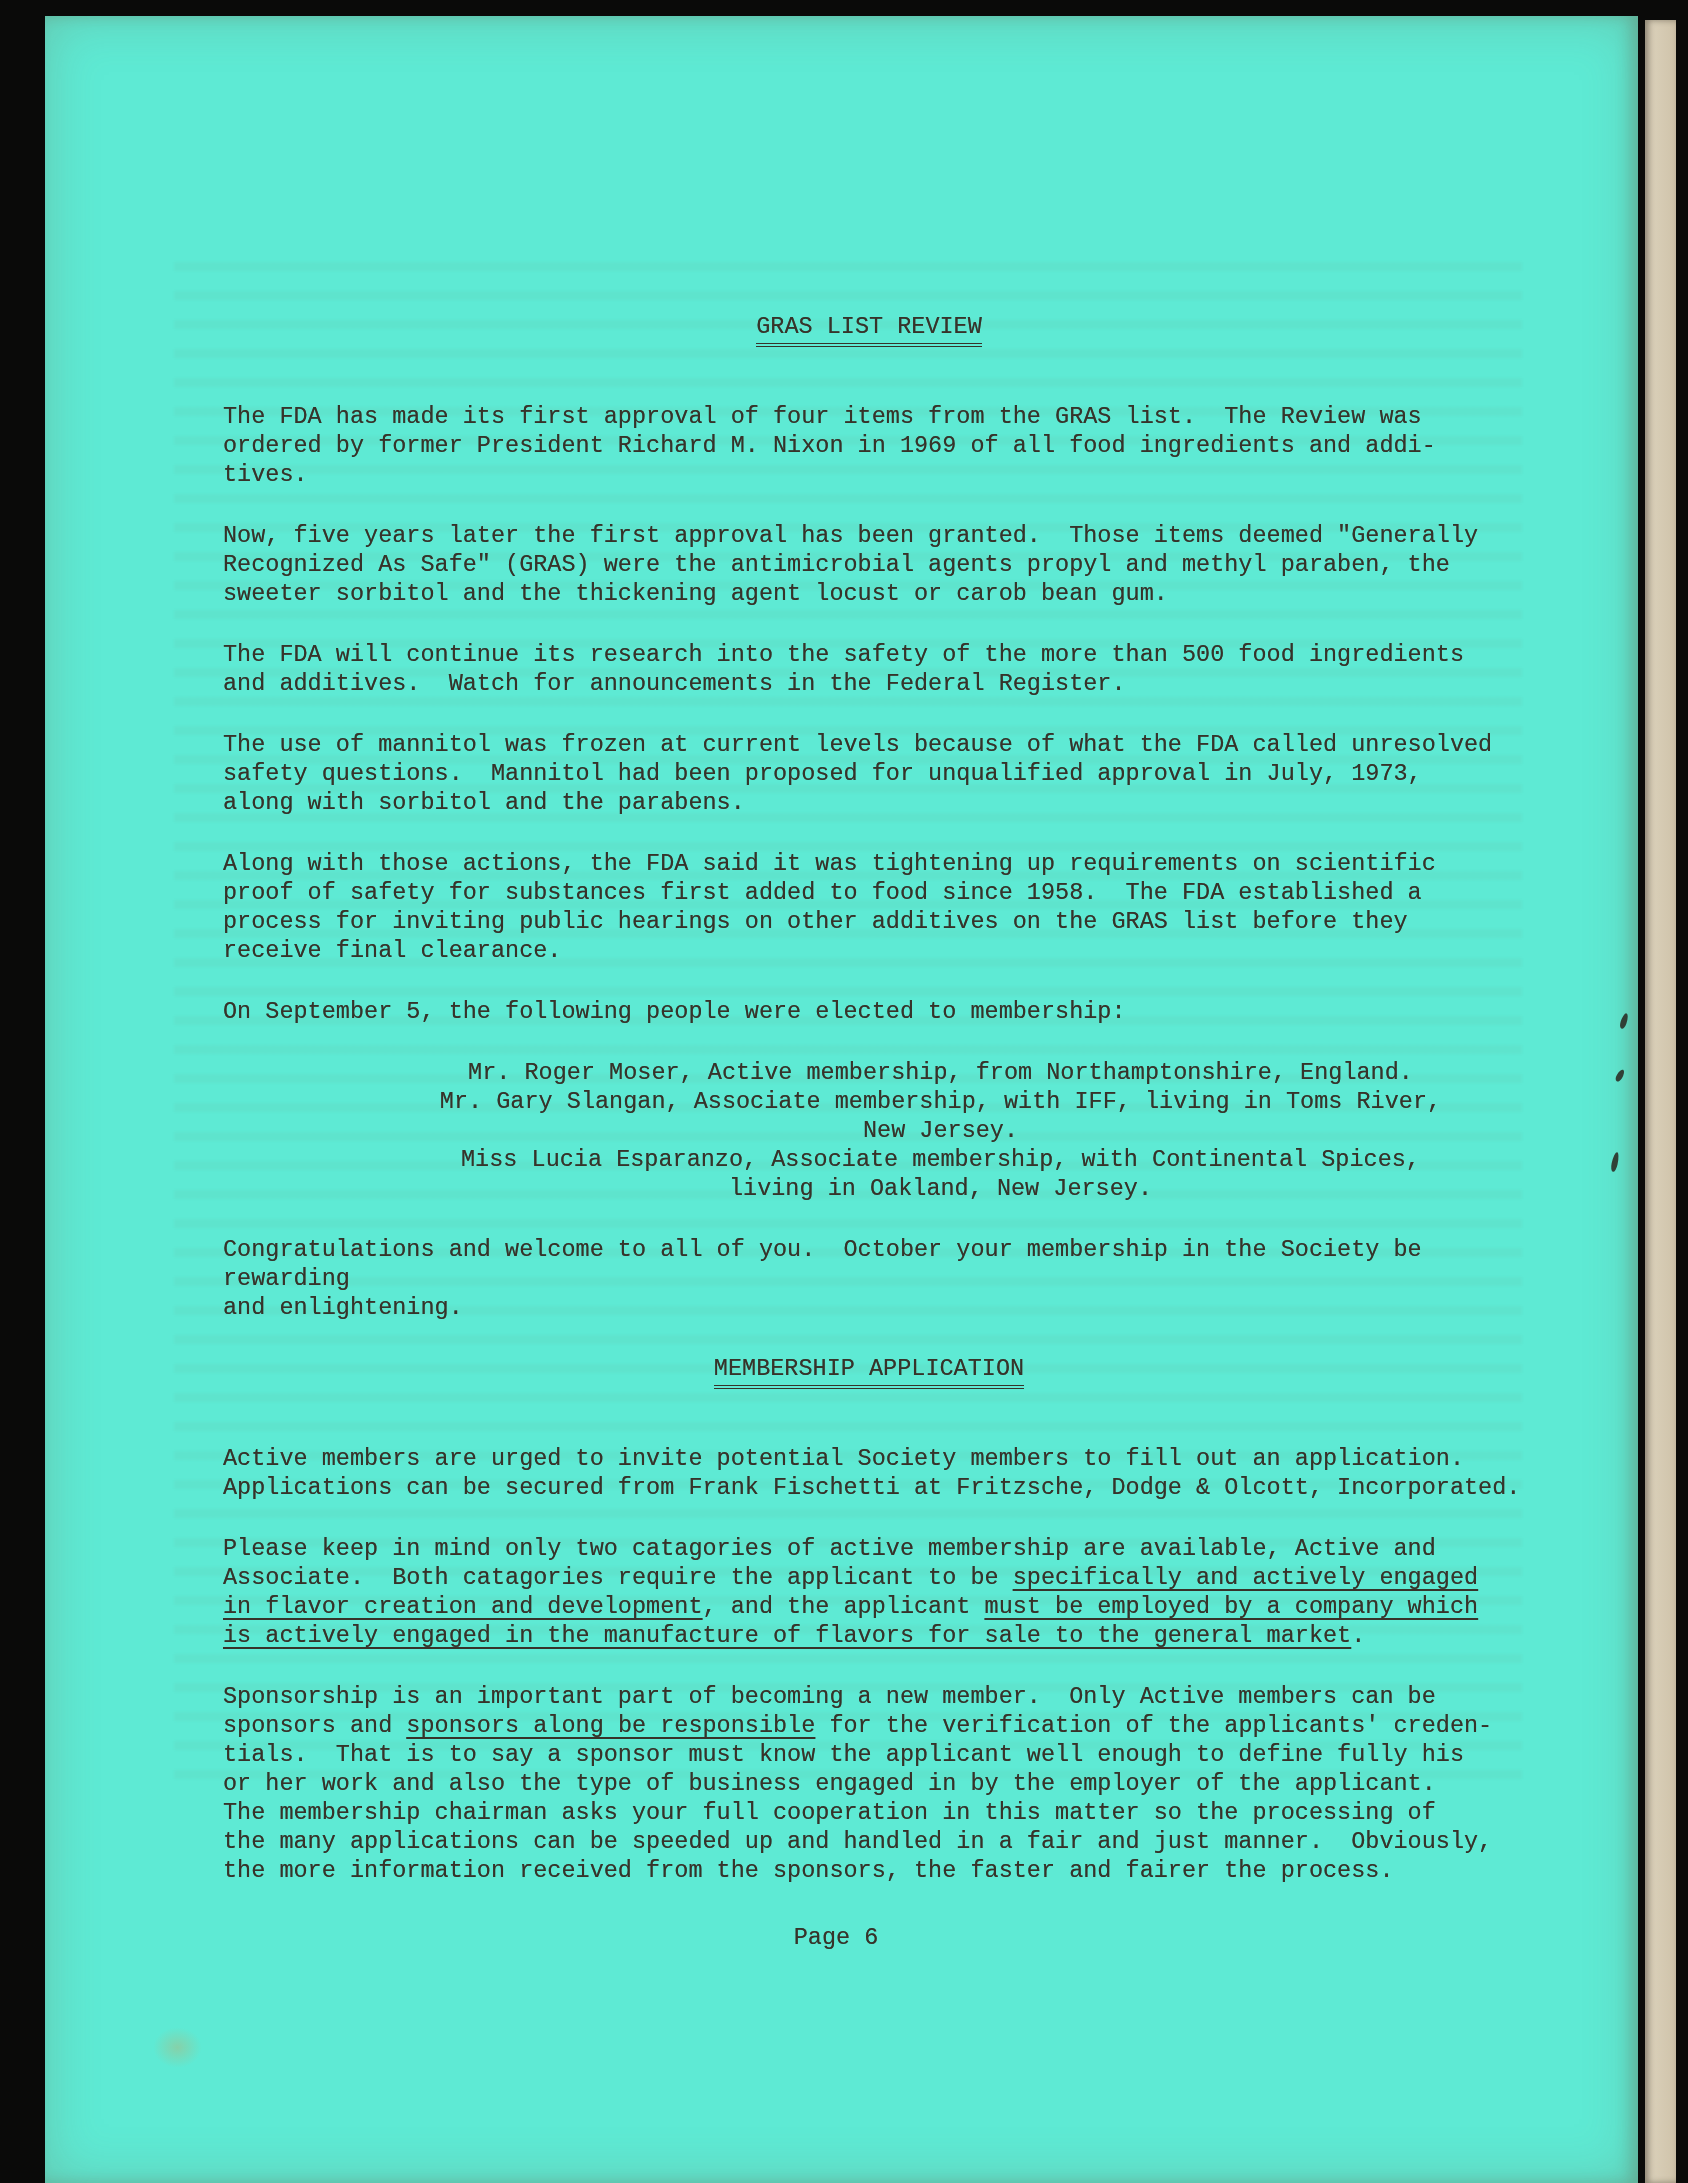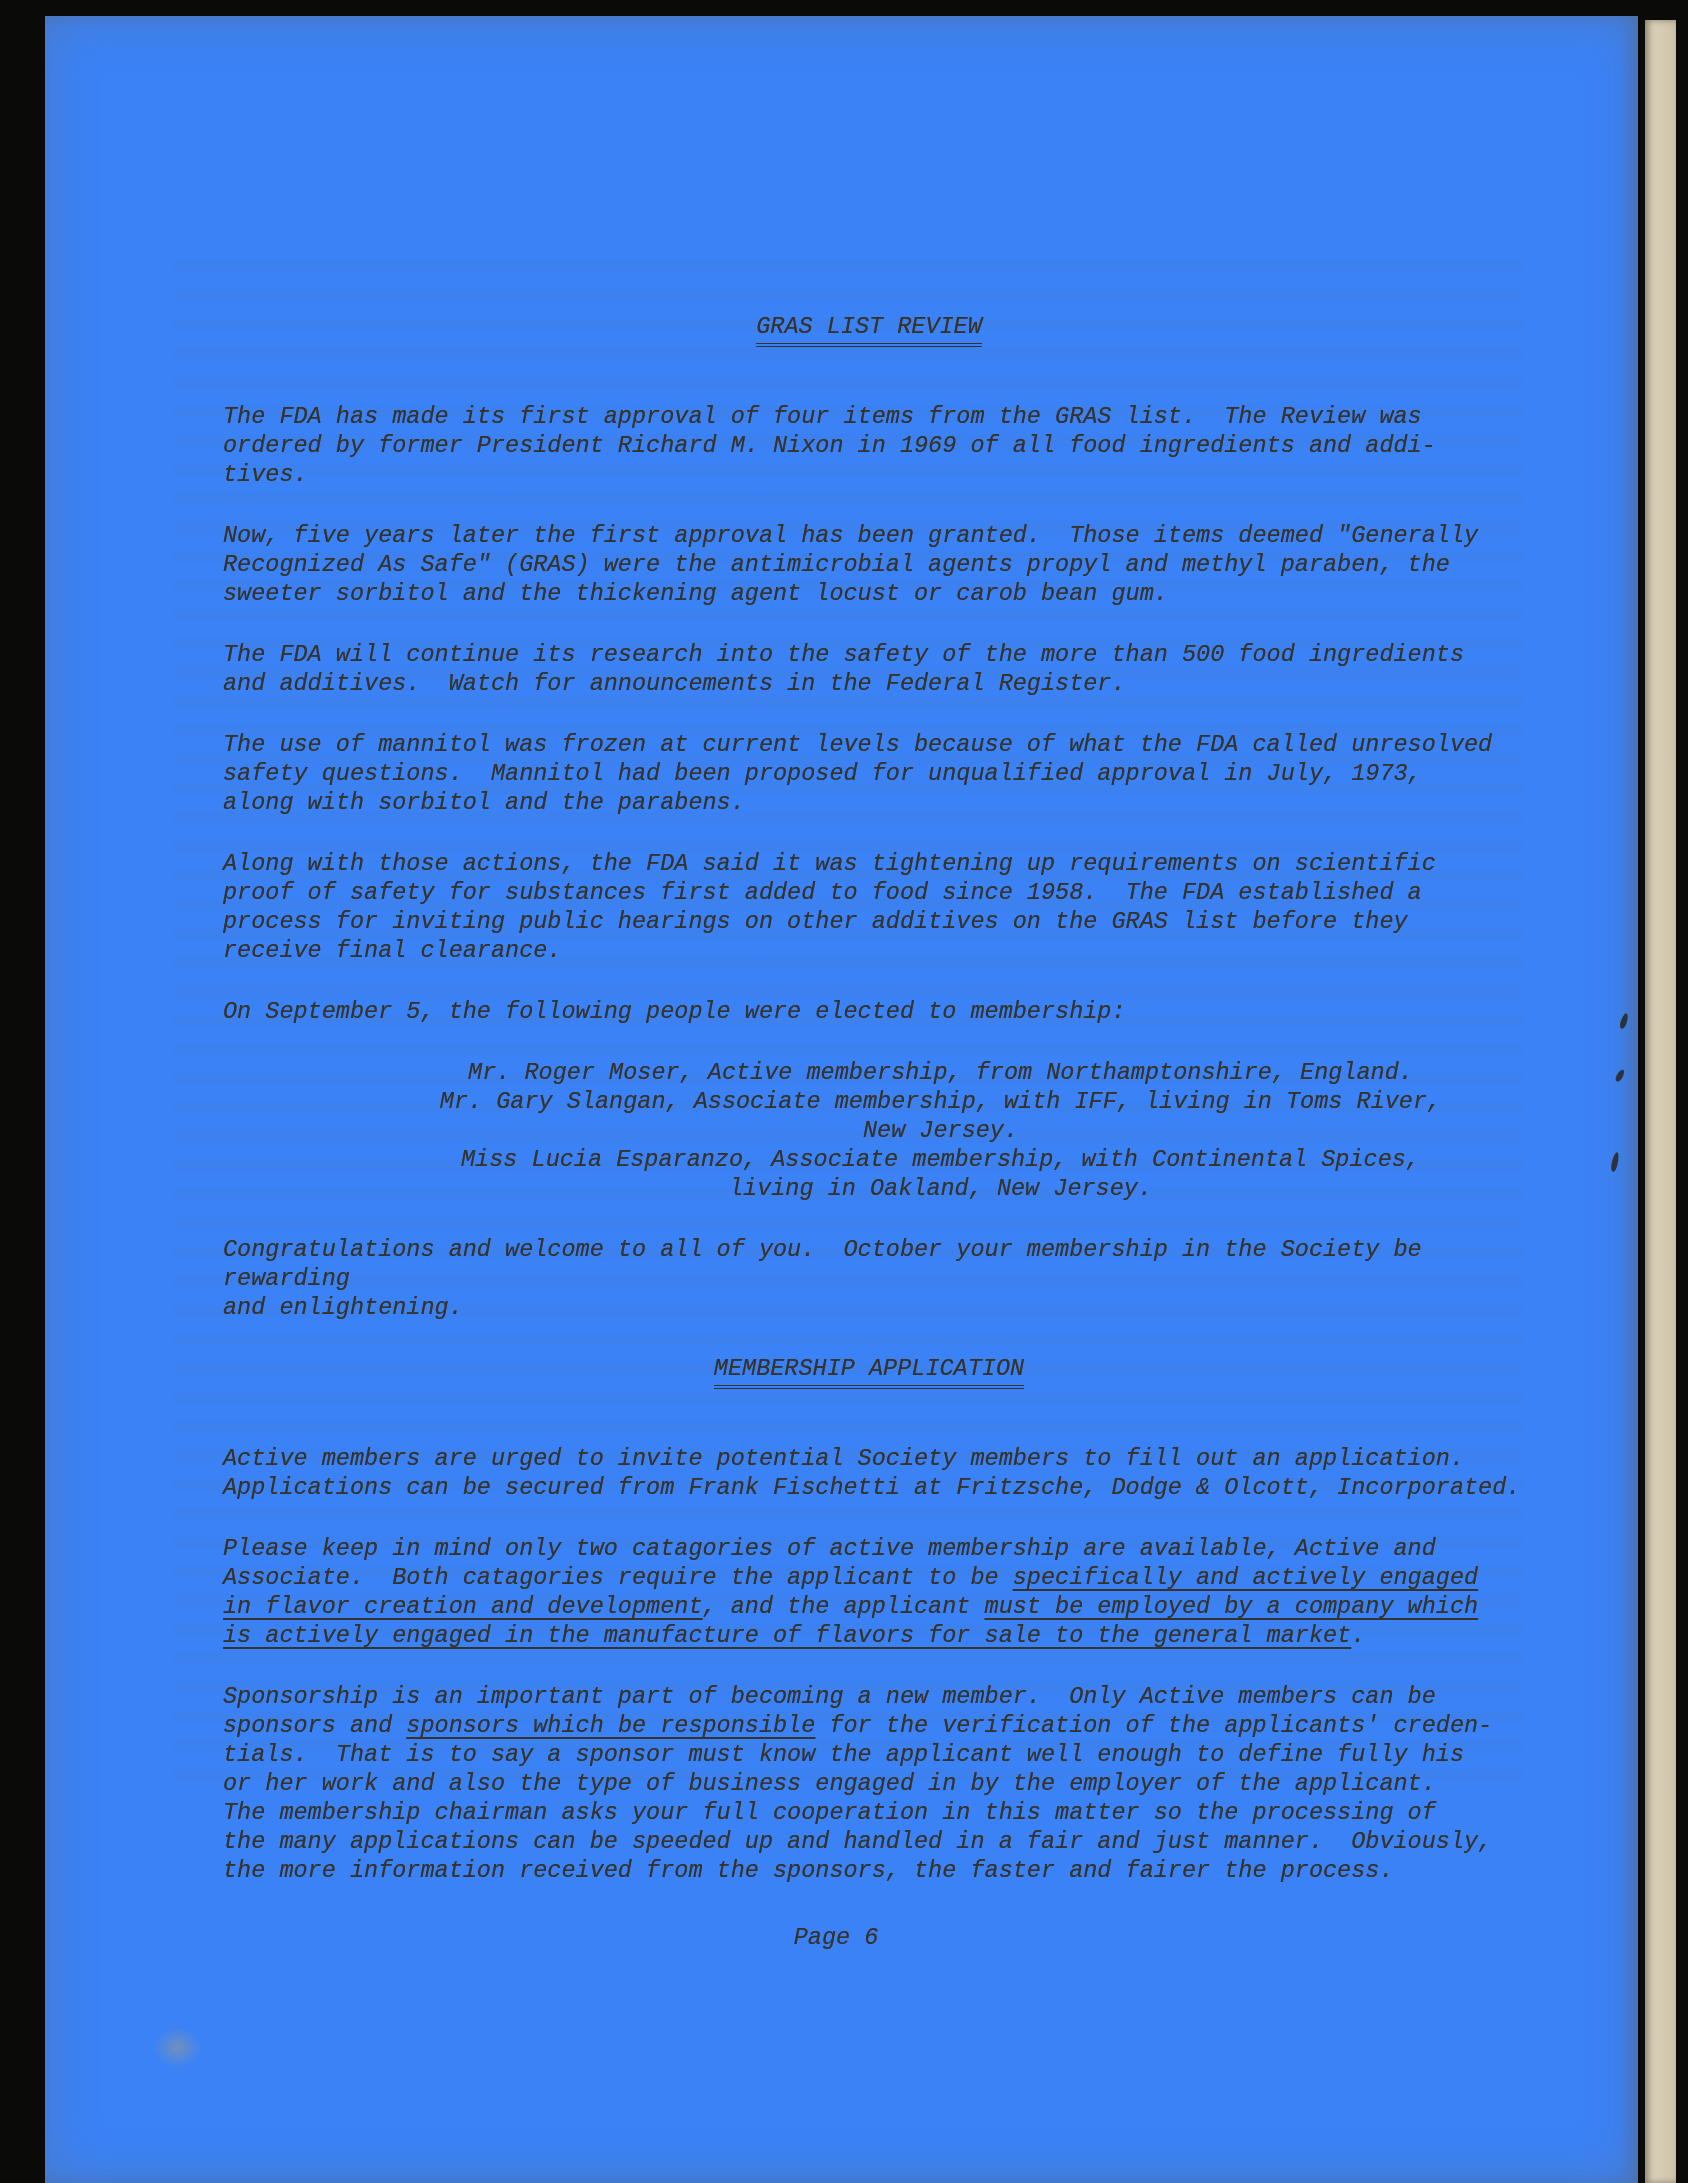--- a/index.html
+++ b/index.html
@@ -20,23 +20,22 @@
     background: #0a0a09;
   }
   
   .paper {
     position: absolute;
     left: 45px;
     top: 16.4px;
     width: 1593px;
     height: 2167px;
     background: linear-gradient(115deg, #ece3cf 0%, #ede5d2 45%, #e7decа 75%, #e9e0cc 100%);
-    background-color: #3b82f6;
+    background-color: #5eead4;
     box-shadow: inset 0 0 53px rgba(120,105,75,.28), inset -8.2px 0 14px rgba(90,78,55,.25);
-    font-style: italic;
   }
   
   .page-under {
     position: absolute;
     left: 1645px;
     top: 20px;
     width: 30.5px;
     height: 2163px;
     background: linear-gradient(90deg, #ddd3bd, #cfc3aa);
     box-shadow: inset 3.5px 0 5.9px rgba(40,34,22,.45);
@@ -161,21 +160,21 @@
         <h2 class="sec-heading h-application">
           <span class="hu">MEMBERSHIP APPLICATION</span>
         </h2>
         <p class="para">Active members are urged to invite potential Society members to fill out an application.
 Applications can be secured from Frank Fischetti at Fritzsche, Dodge &amp; Olcott, Incorporated.</p>
         <p class="para"><span>Please keep in mind only two catagories of active membership are available, Active and
 Associate.  Both catagories require the applicant to be </span><span class="u">specifically and actively engaged
 in flavor creation and development</span><span>, and the applicant </span><span class="u">must be employed by a company which
 is actively engaged in the manufacture of flavors for sale to the general market</span><span>.</span></p>
         <p class="para"><span>Sponsorship is an important part of becoming a new member.  Only Active members can be
-sponsors and </span><span class="u">sponsors which be responsible</span><span> for the verification of the applicants' creden-
+sponsors and </span><span class="u">sponsors along be responsible</span><span> for the verification of the applicants' creden-
 tials.  That is to say a sponsor must know the applicant well enough to define fully his
 or her work and also the type of business engaged in by the employer of the applicant.
 The membership chairman asks your full cooperation in this matter so the processing of
 the many applications can be speeded up and handled in a fair and just manner.  Obviously,
 the more information received from the sponsors, the faster and fairer the process.</span></p>
       </section>
 
       <div class="page-footer">Page 6</div>
     </div>
 

